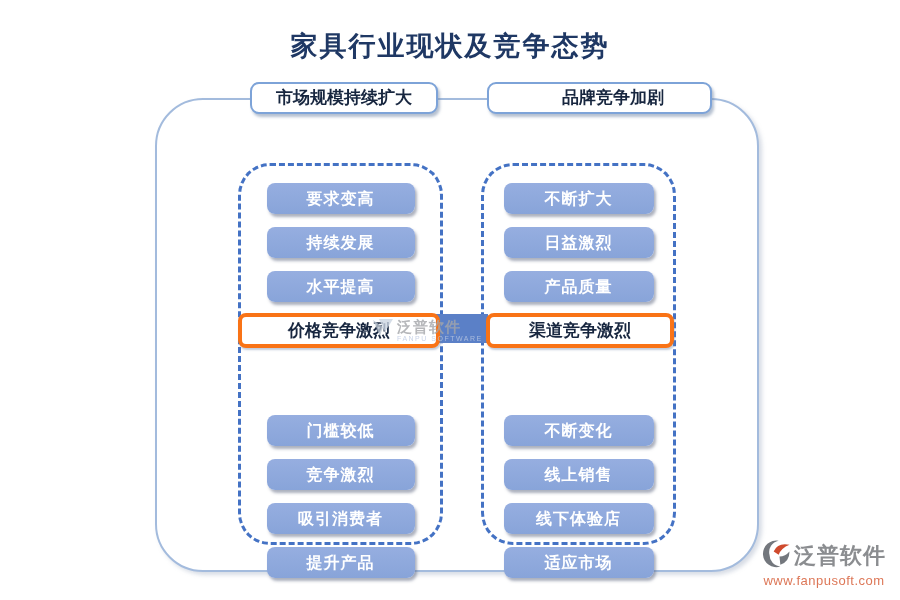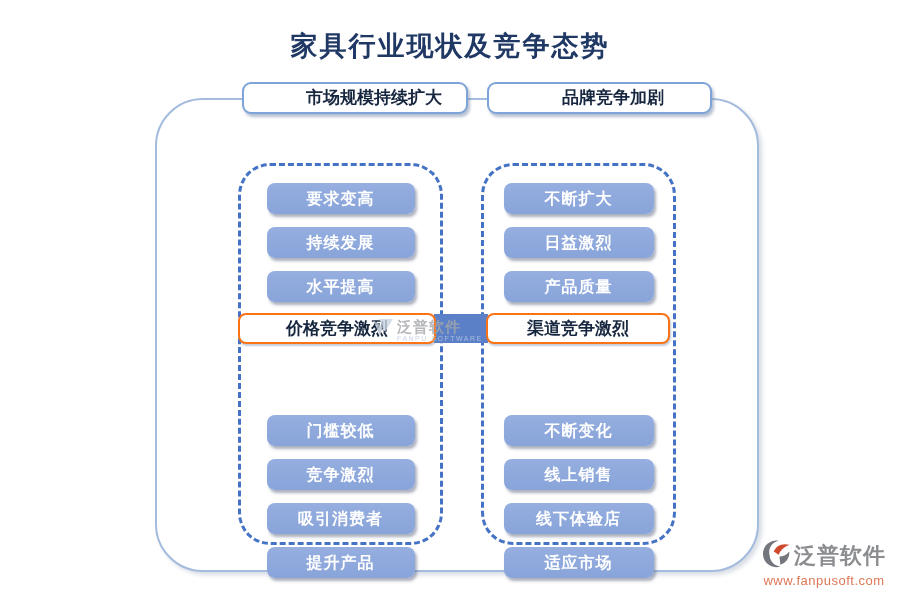--- a/index.html
+++ b/index.html
@@ -19,21 +19,21 @@
     z-index:1;
   }
   .top-label{
     position:absolute;top:82px;height:28px;line-height:28px;
     background:#ffffff;border:2px solid #7da3d8;border-radius:9px;
     text-align:center;font-family:"Liberation Serif","DejaVu Serif",serif;
     font-weight:bold;font-size:17px;color:#17263f;
     box-shadow:2px 3px 3px rgba(120,140,170,0.55);
     z-index:4;
   }
-  .top-label-left{left:242px;width:184px;padding-left:38px;}
+  .top-label-left{left:250px;width:184px;}
   .top-label-right{left:487px;width:194px;padding-left:27px;}
   .dashed{
     position:absolute;top:163px;height:376px;
     border:3px dashed #4472c4;border-radius:32px;
     background:transparent;z-index:2;
   }
   .dashed-left{left:238px;width:199px;}
   .dashed-right{left:481px;width:189px;}
   .stack{
     position:absolute;left:0;width:100%;
@@ -49,21 +49,21 @@
     box-shadow:2px 3px 3px rgba(90,100,125,0.5);
   }
   .dashed-left .btn{width:148px;}
   .dashed-right .btn{width:150px;}
   .connector{
     position:absolute;left:434px;top:314px;width:54px;height:29px;
     background:#5b80c7;z-index:3;
   }
   .mid-label{
     position:absolute;top:313px;height:27px;line-height:27px;
-    background:#ffffff;border:2px solid #f97316;border-radius:8px;
+    background:#ffffff;border:4px solid #f97316;border-radius:8px;
     text-align:center;font-family:"Liberation Serif","DejaVu Serif",serif;
     font-weight:bold;font-size:17px;color:#17263f;
     box-shadow:1px 2px 2px rgba(120,140,170,0.45);
     z-index:4;
   }
   .mid-left{left:238px;width:194px;}
   .mid-right{left:486px;width:180px;}
   .watermark{
     position:absolute;left:372px;top:318px;z-index:5;
     display:flex;align-items:flex-start;gap:3px;opacity:0.8;

